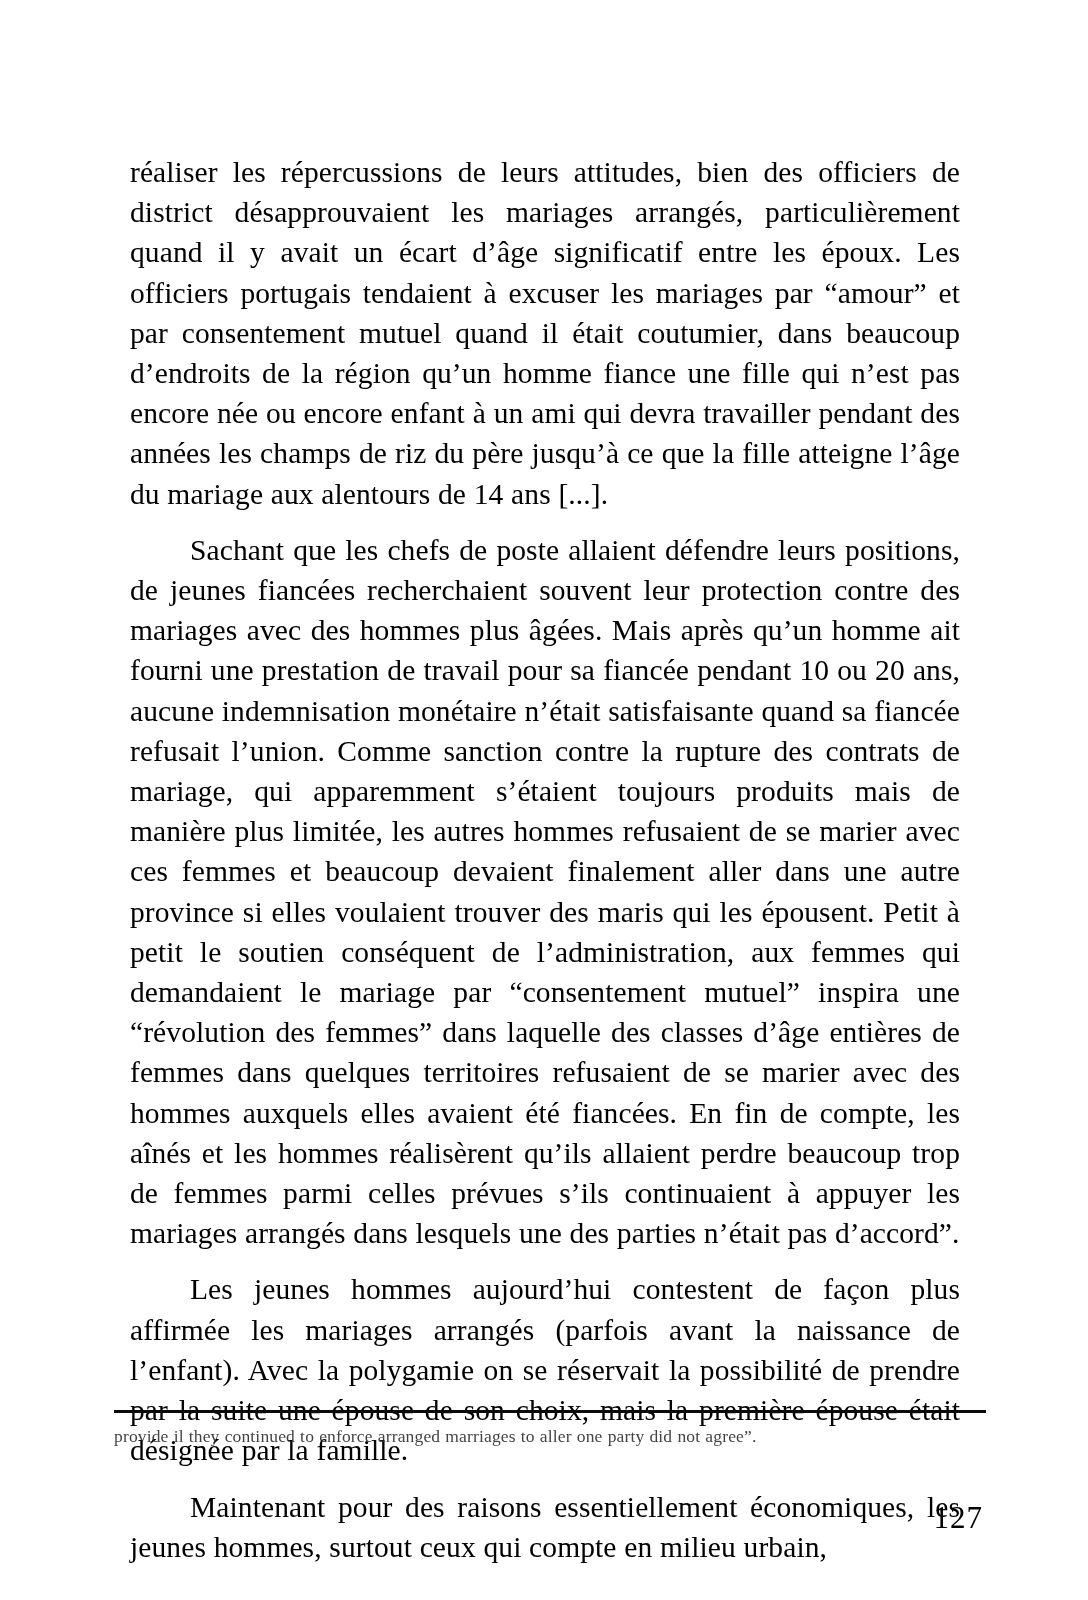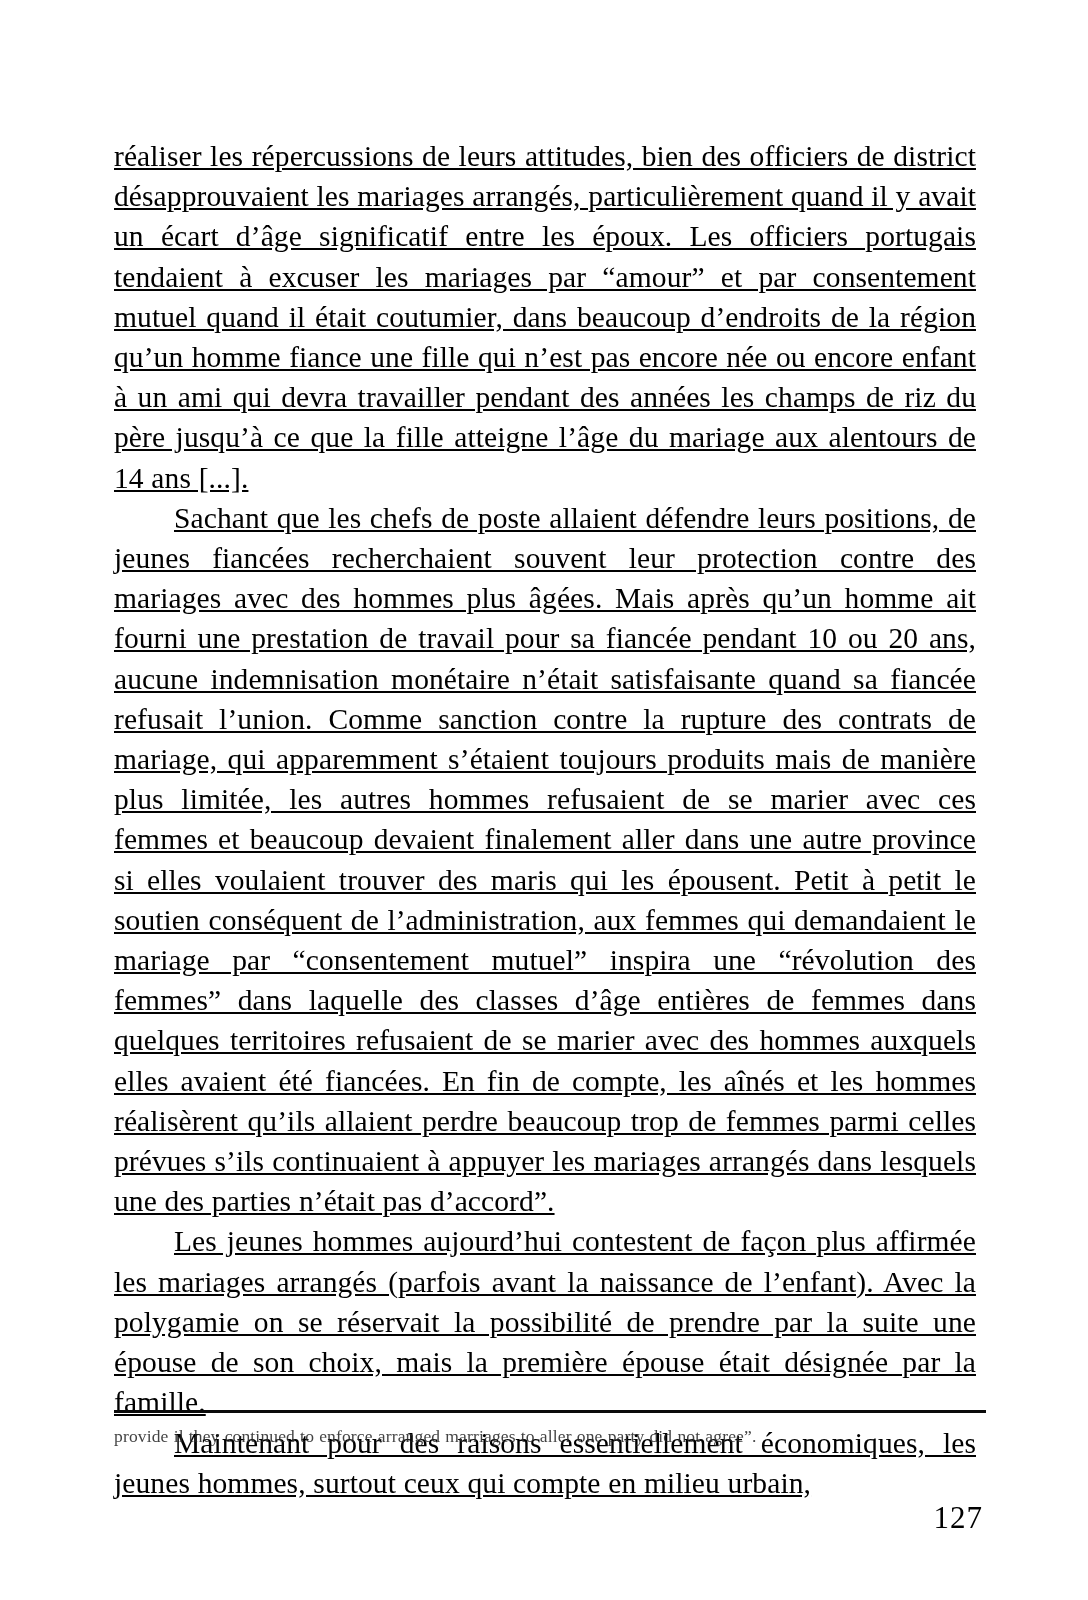--- a/index.html
+++ b/index.html
@@ -22,29 +22,28 @@
 
   
   .text-block {
     position: absolute;
     left: 114px;
     top: 136px;
     width: 862px;
   }
 
   .para {
-    margin: 0;
+    margin: 16px;
     font-size: 29.5px;
     line-height: 40.2px;
     text-align: justify;
     text-justify: inter-word;
     letter-spacing: 0.1px;
     word-spacing: 0.2px;
     hyphens: manual;
-    text-decoration: underline;
   }
   .para.indented {
     text-indent: 60px;
   }
 
   
   .footnote-rule {
     position: absolute;
     left: 114px;
     top: 1410px;

